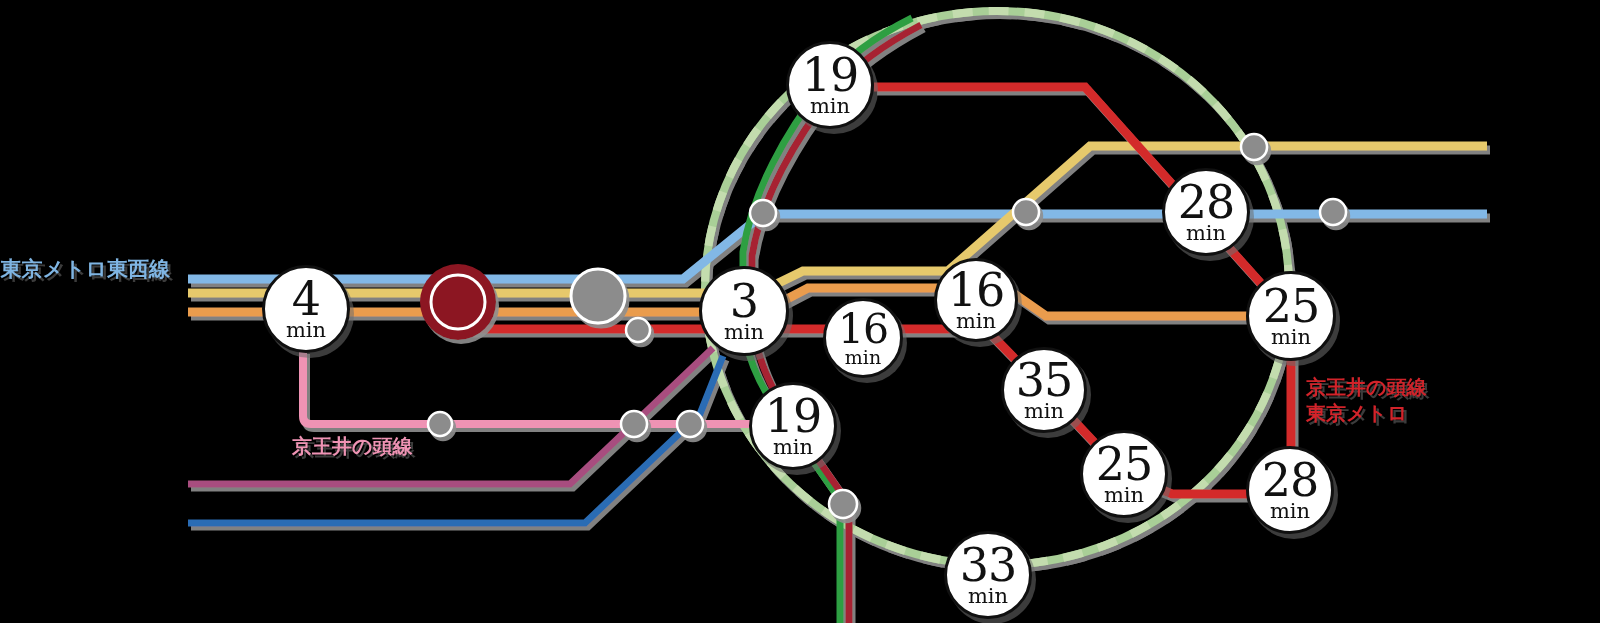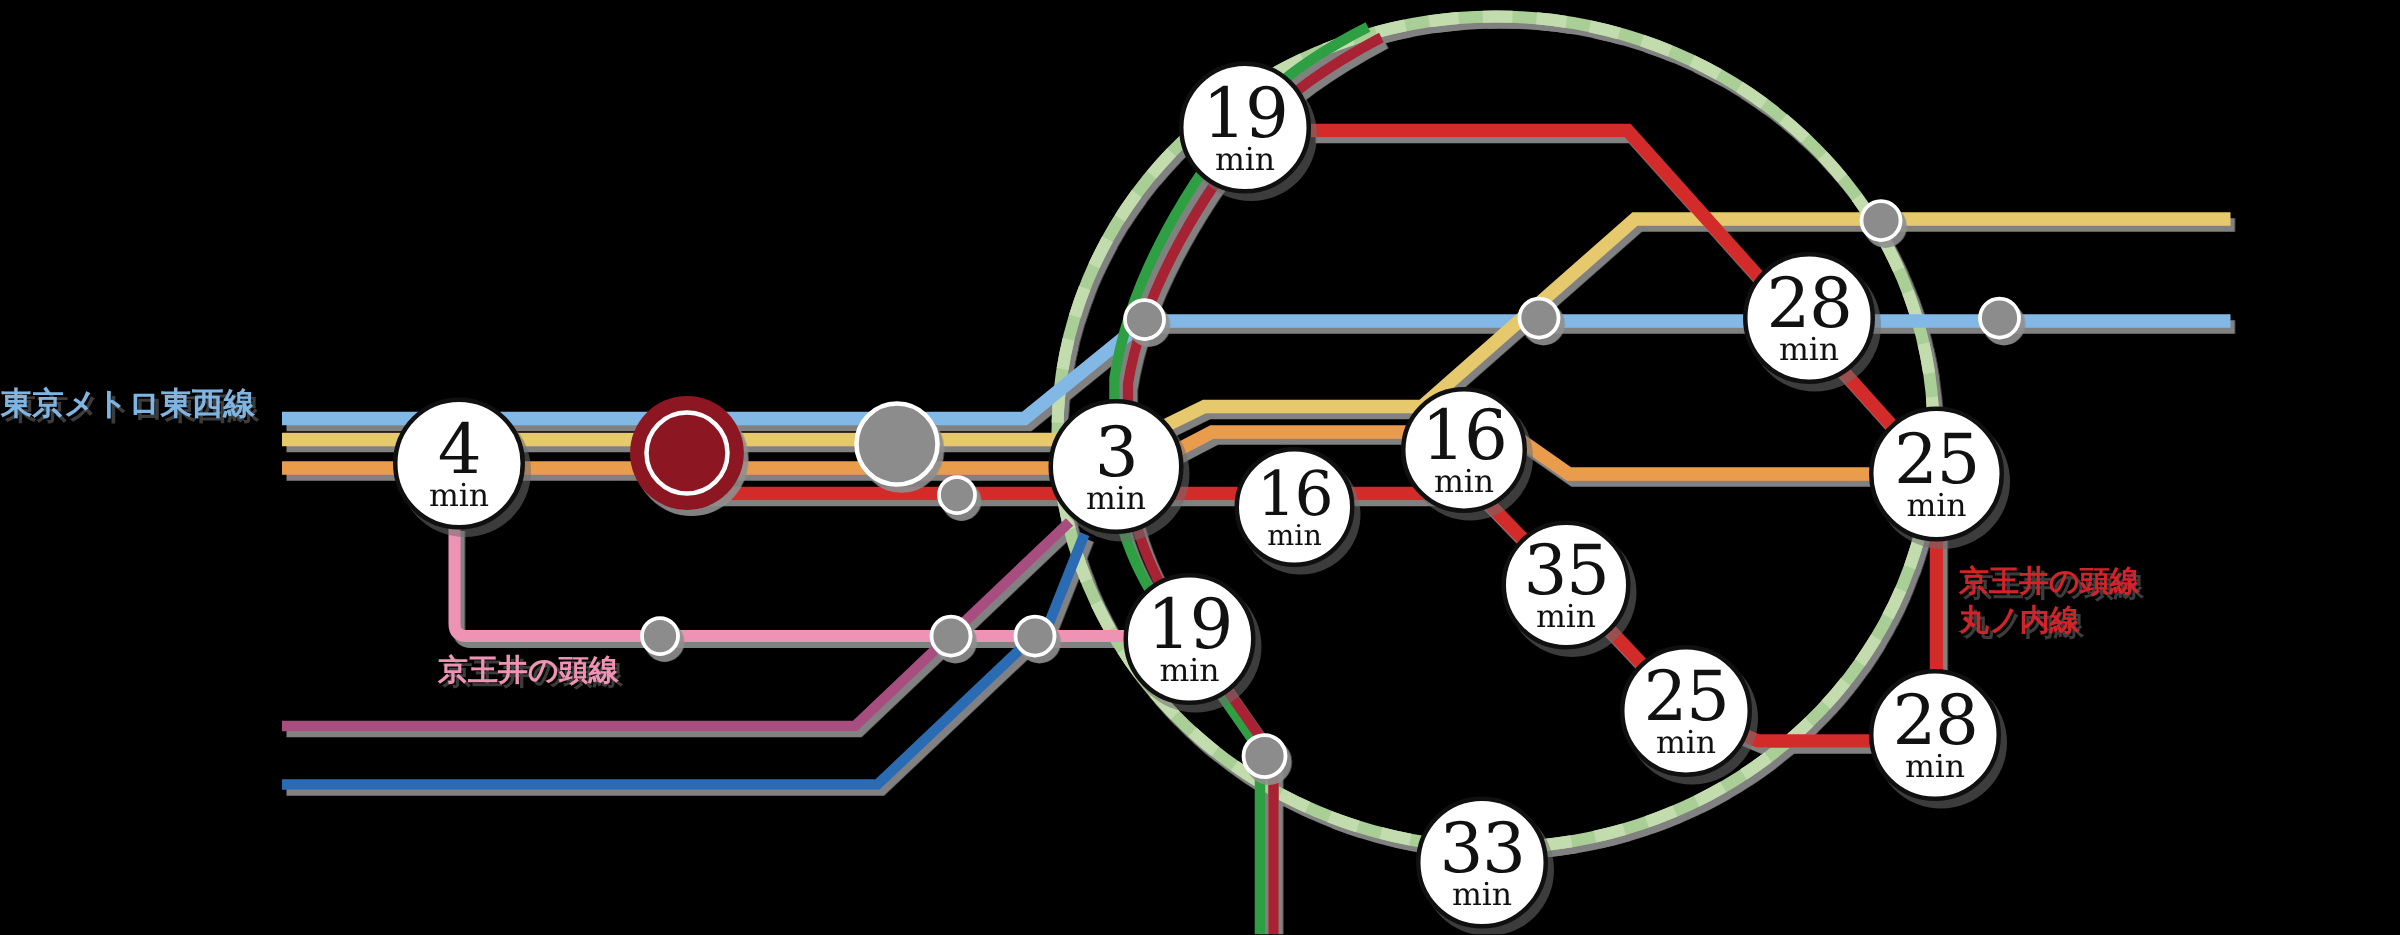--- a/index.html
+++ b/index.html
@@ -142,16 +142,16 @@
     </div>
   <div class="badge b11">
       <span class="val">33</span>
       <span class="unit">min</span>
     </div>
 
   <div class="maplabel left-label label-tozai">東京メトロ東西線</div>
   <div class="maplabel label-inokashira">京王井の頭線</div>
   <div class="maplabel label-marunouchi">
     <span>京王井の頭線</span><br>
-    <span>丸ノ内線</span>
+    <span>東京メトロ</span>
   </div>
 
 </div>
 
 </body></html>

